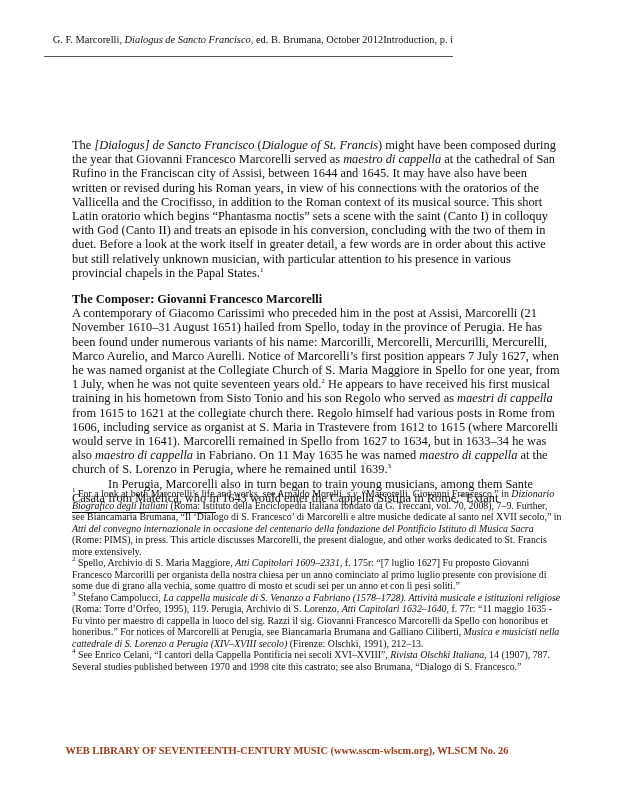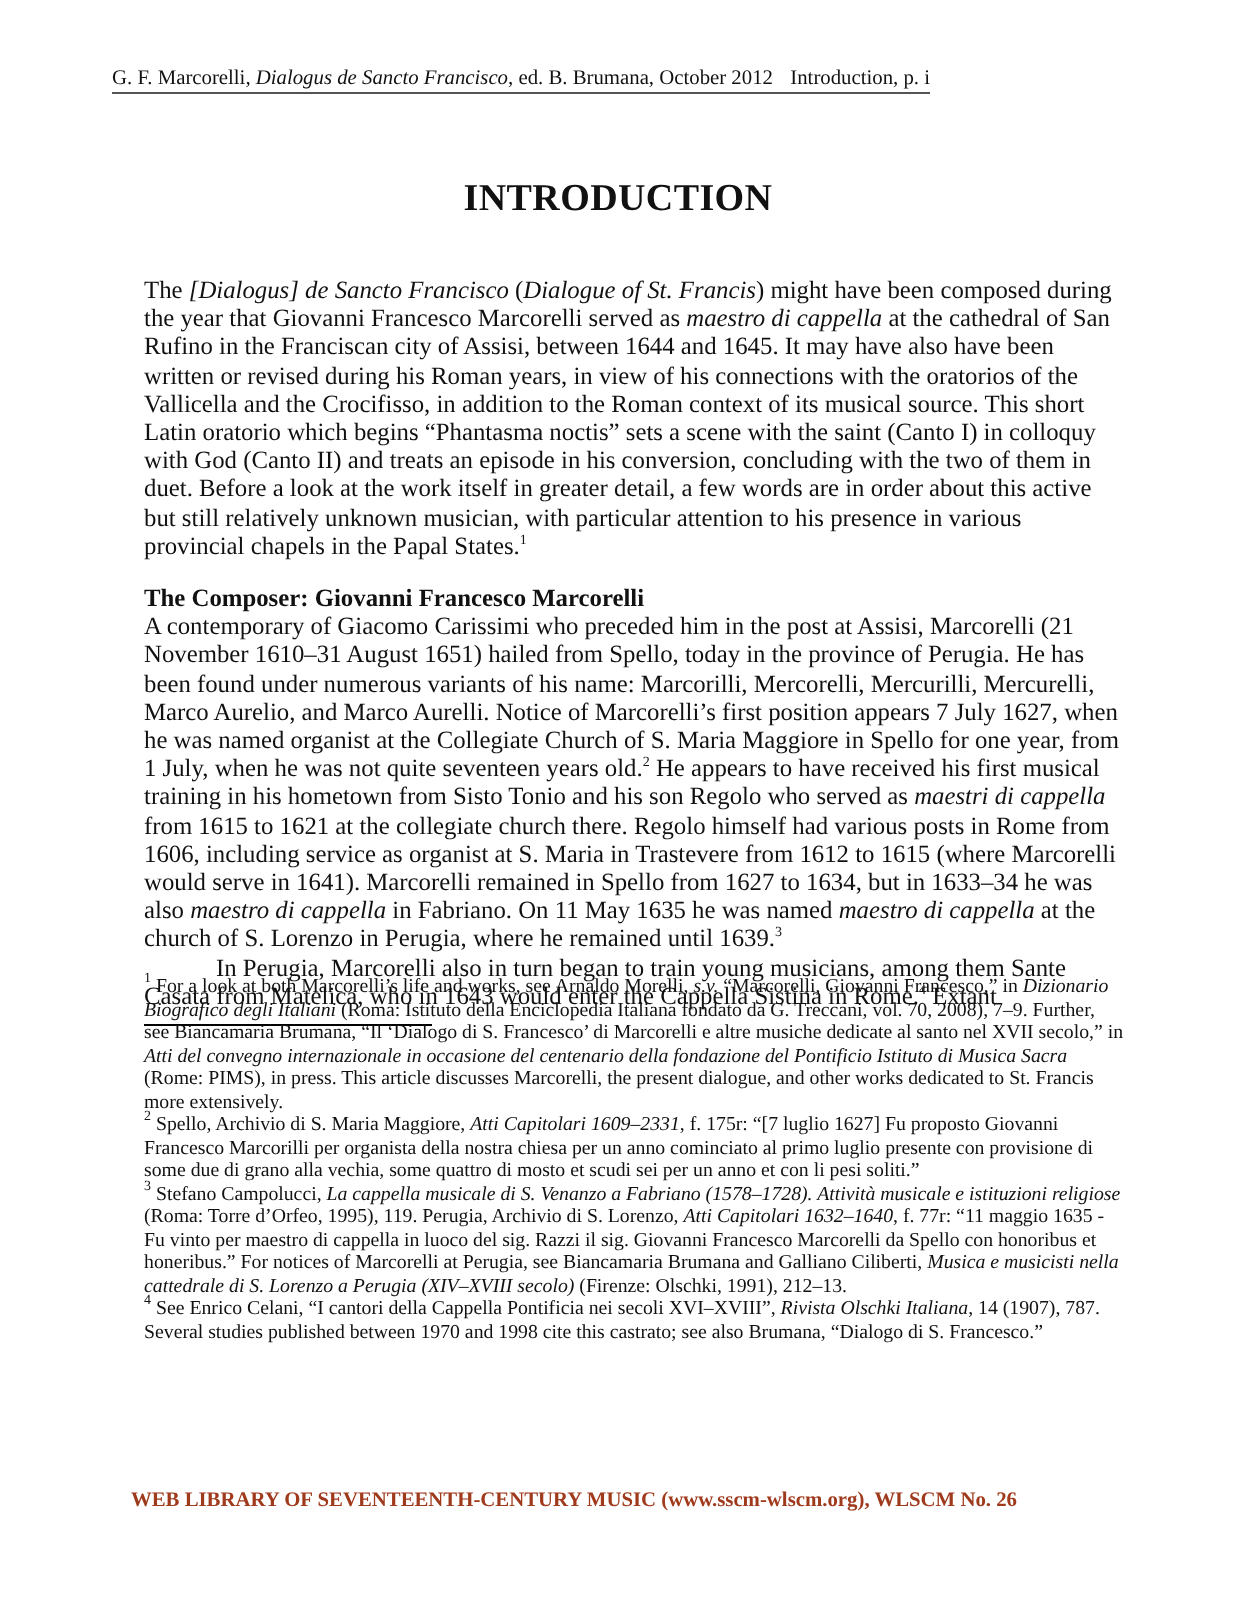--- a/index.html
+++ b/index.html
@@ -1,22 +1,22 @@
 <!DOCTYPE html>
 <html><head>
 <meta charset="utf-8">
 <style>
   html, body { margin: 0; padding: 0; background: #ffffff; }
   body { width: 618px; height: 800px; position: relative; overflow: hidden;
          font-family: "Liberation Serif", "DejaVu Serif", serif; color: #111; }
   .page { position: absolute; left: 0; top: 0; width: 618px; height: 800px; }
-  .running-head { position: absolute; left: 56px; top: 34px; width: 409px;
+  .running-head { position: absolute; left: 44px; top: 34px; width: 409px;
                   font-size: 10.4px; line-height: 12px; display: flex;
-                  justify-content: space-between; border-bottom: 1px solid #555;
-                  padding-bottom: 0; white-space: nowrap; }
+                  justify-content: flex-end; border-bottom: 1px solid #555;
+                  padding-bottom: 10px; white-space: nowrap; }
   .title { position: absolute; left: 0; top: 89px; width: 618px; text-align: center;
            font-weight: bold; font-size: 19px; letter-spacing: 0.2px; }
   .body { position: absolute; left: 72px; top: 138px; width: 490px;
           font-size: 12.4px; line-height: 14.2px; }
   .body p { margin: 0; }
   .intro { margin-bottom: 12px !important; }
   .h2 { font-weight: bold; }
   .indent { text-indent: 36px; }
   sup { font-size: 7px; line-height: 0; vertical-align: 5px; }
   .rule { position: absolute; left: 72px; top: 512px; width: 144px; border-top: 1px solid #000; }
@@ -30,21 +30,20 @@
 </head>
 <body>
 
 <div class="page">
 
   <div class="running-head">
     <span><span>G. F. Marcorelli, </span><i>Dialogus de Sancto Francisco</i><span>, ed. B. Brumana, October 2012</span></span>
     <span>Introduction, p. i</span>
   </div>
 
-  <div class="title">INTRODUCTION</div>
 
   <div class="body">
     <p class="intro"><span>The </span><i>[Dialogus] de Sancto Francisco</i><span> (</span><i>Dialogue of St. Francis</i><span>) might have been composed during the year that Giovanni Francesco Marcorelli served as </span><i>maestro di cappella</i><span> at the cathedral of San Rufino in the Franciscan city of Assisi, between 1644 and 1645. It may have also have been written or revised during his Roman years, in view of his connections with the oratorios of the Vallicella and the Crocifisso, in addition to the Roman context of its musical source. This short Latin oratorio which begins “Phantasma noctis” sets a scene with the saint (Canto I) in colloquy with God (Canto II) and treats an episode in his conversion, concluding with the two of them in duet. Before a look at the work itself in greater detail, a few words are in order about this active but still relatively unknown musician, with particular attention to his presence in various provincial chapels in the Papal States.</span><sup>1</sup></p>
 
     <p class="h2">The Composer: Giovanni Francesco Marcorelli</p>
 
     <p><span>A contemporary of Giacomo Carissimi who preceded him in the post at Assisi, Marcorelli (21 November 1610–31 August 1651) hailed from Spello, today in the province of Perugia. He has been found under numerous variants of his name: Marcorilli, Mercorelli, Mercurilli, Mercurelli, Marco Aurelio, and Marco Aurelli. Notice of Marcorelli’s first position appears 7 July 1627, when he was named organist at the Collegiate Church of S. Maria Maggiore in Spello for one year, from 1 July, when he was not quite seventeen years old.</span><sup>2</sup><span> He appears to have received his first musical training in his hometown from Sisto Tonio and his son Regolo who served as </span><i>maestri di cappella</i><span> from 1615 to 1621 at the collegiate church there. Regolo himself had various posts in Rome from 1606, including service as organist at S. Maria in Trastevere from 1612 to 1615 (where Marcorelli would serve in 1641). Marcorelli remained in Spello from 1627 to 1634, but in 1633–34 he was also </span><i>maestro di cappella</i><span> in Fabriano. On 11 May 1635 he was named </span><i>maestro di cappella</i><span> at the church of S. Lorenzo in Perugia, where he remained until 1639.</span><sup>3</sup></p>
 
     <p class="indent"><span>In Perugia, Marcorelli also in turn began to train young musicians, among them Sante Casata from Matelica, who in 1643 would enter the Cappella Sistina in Rome.</span><sup>4</sup><span> Extant</span></p>
   </div>

